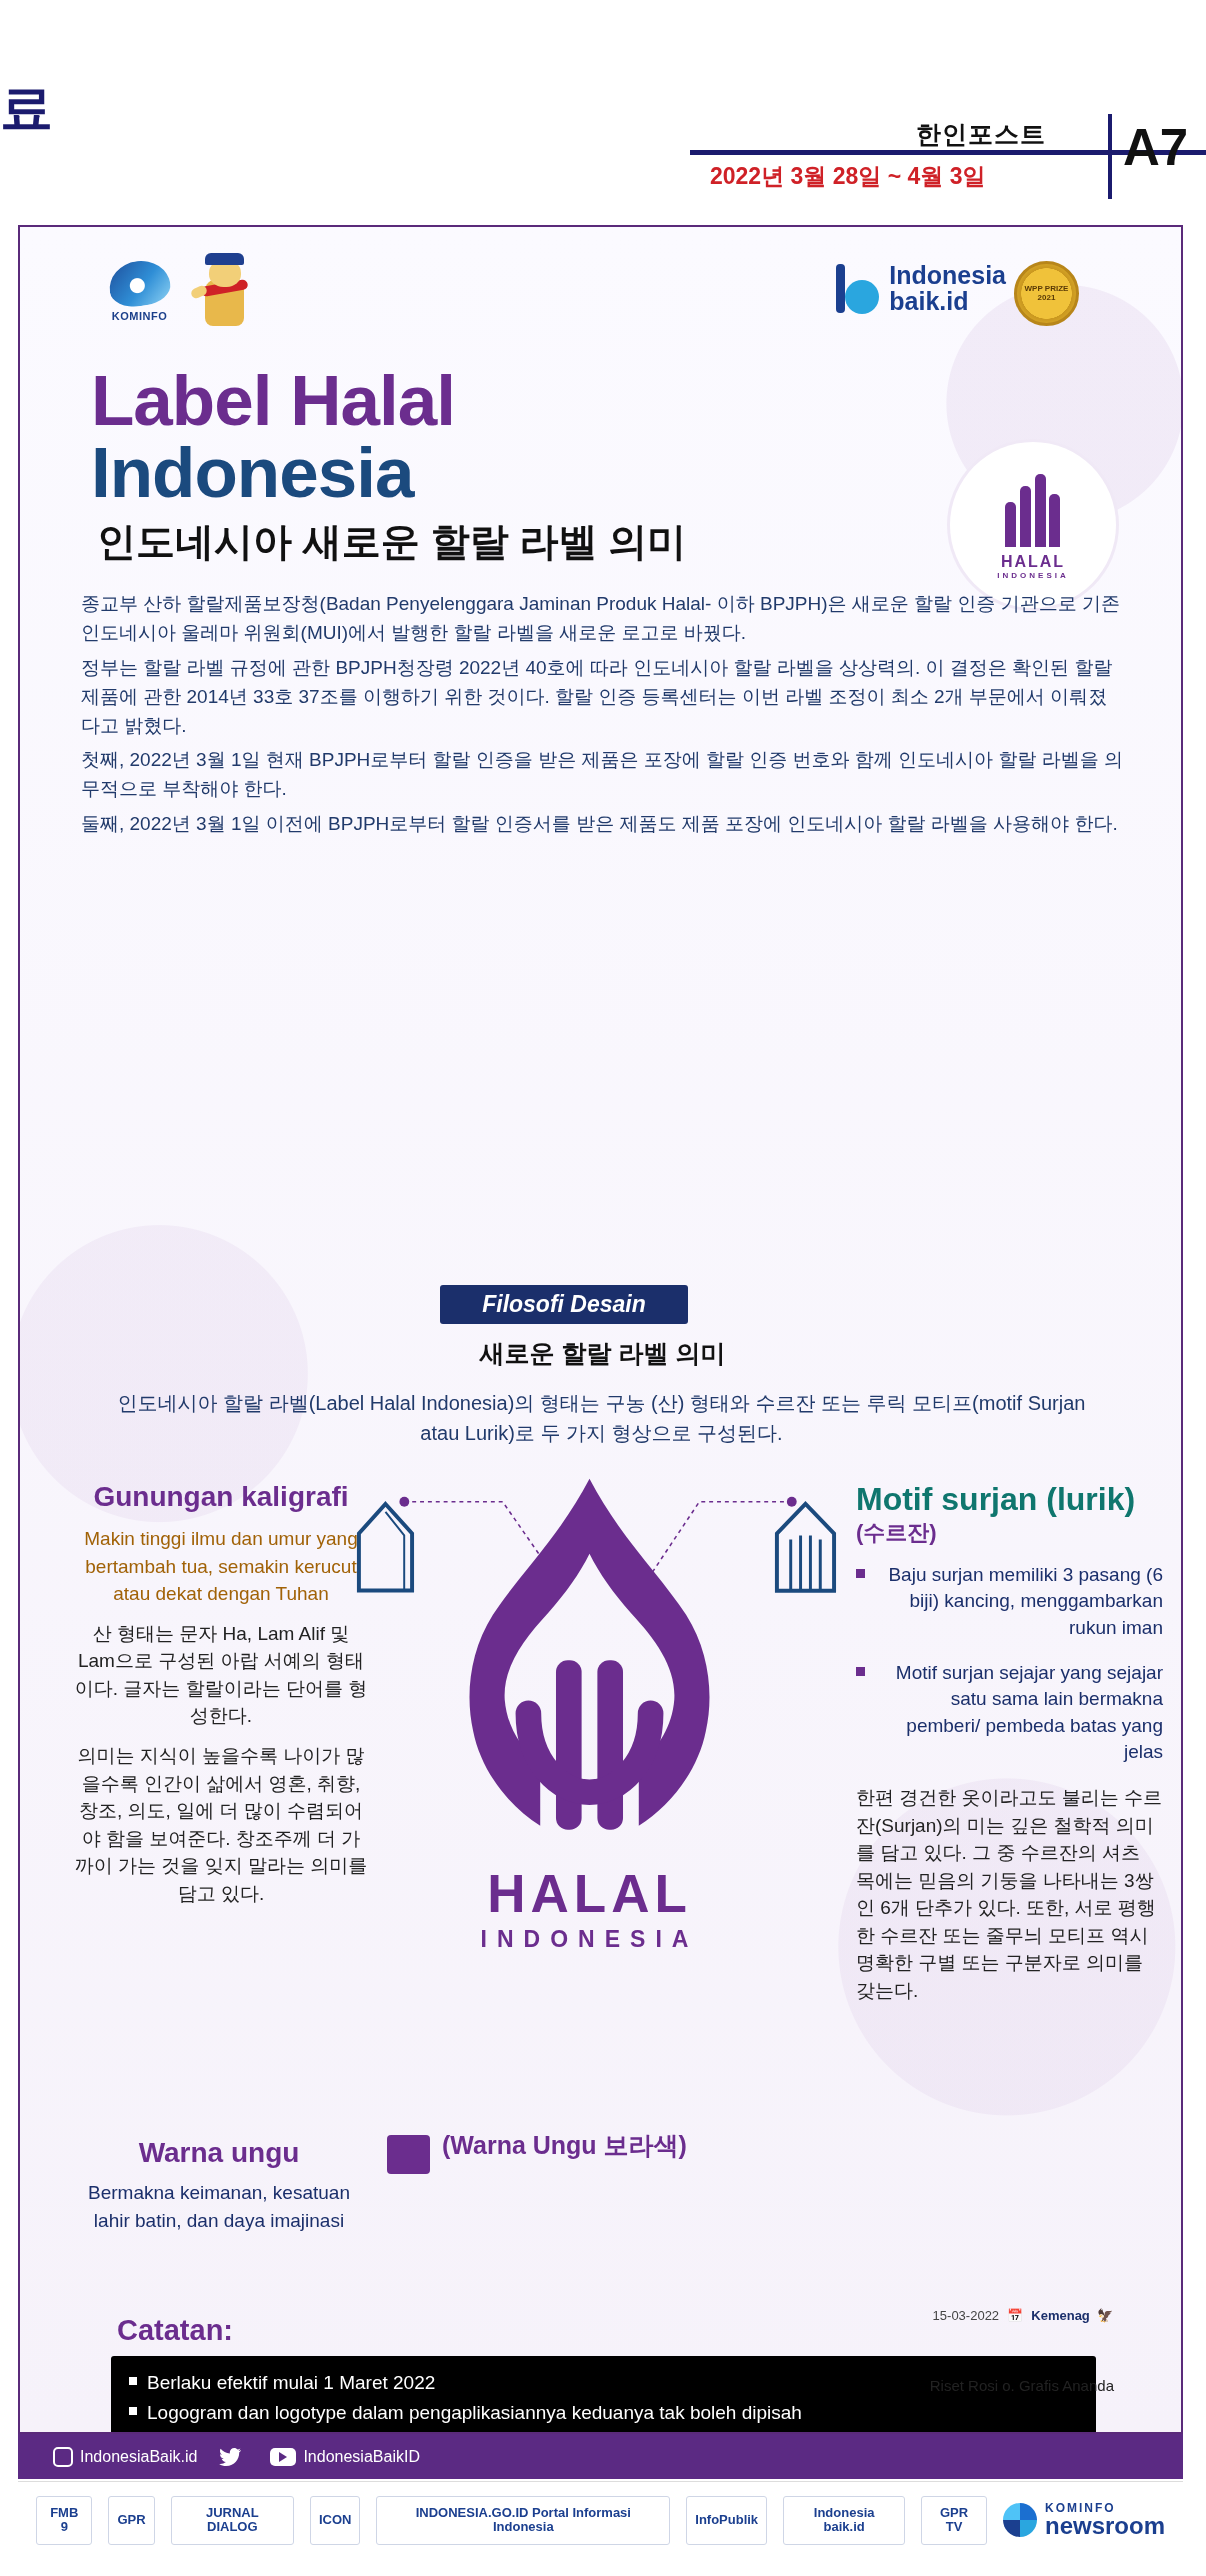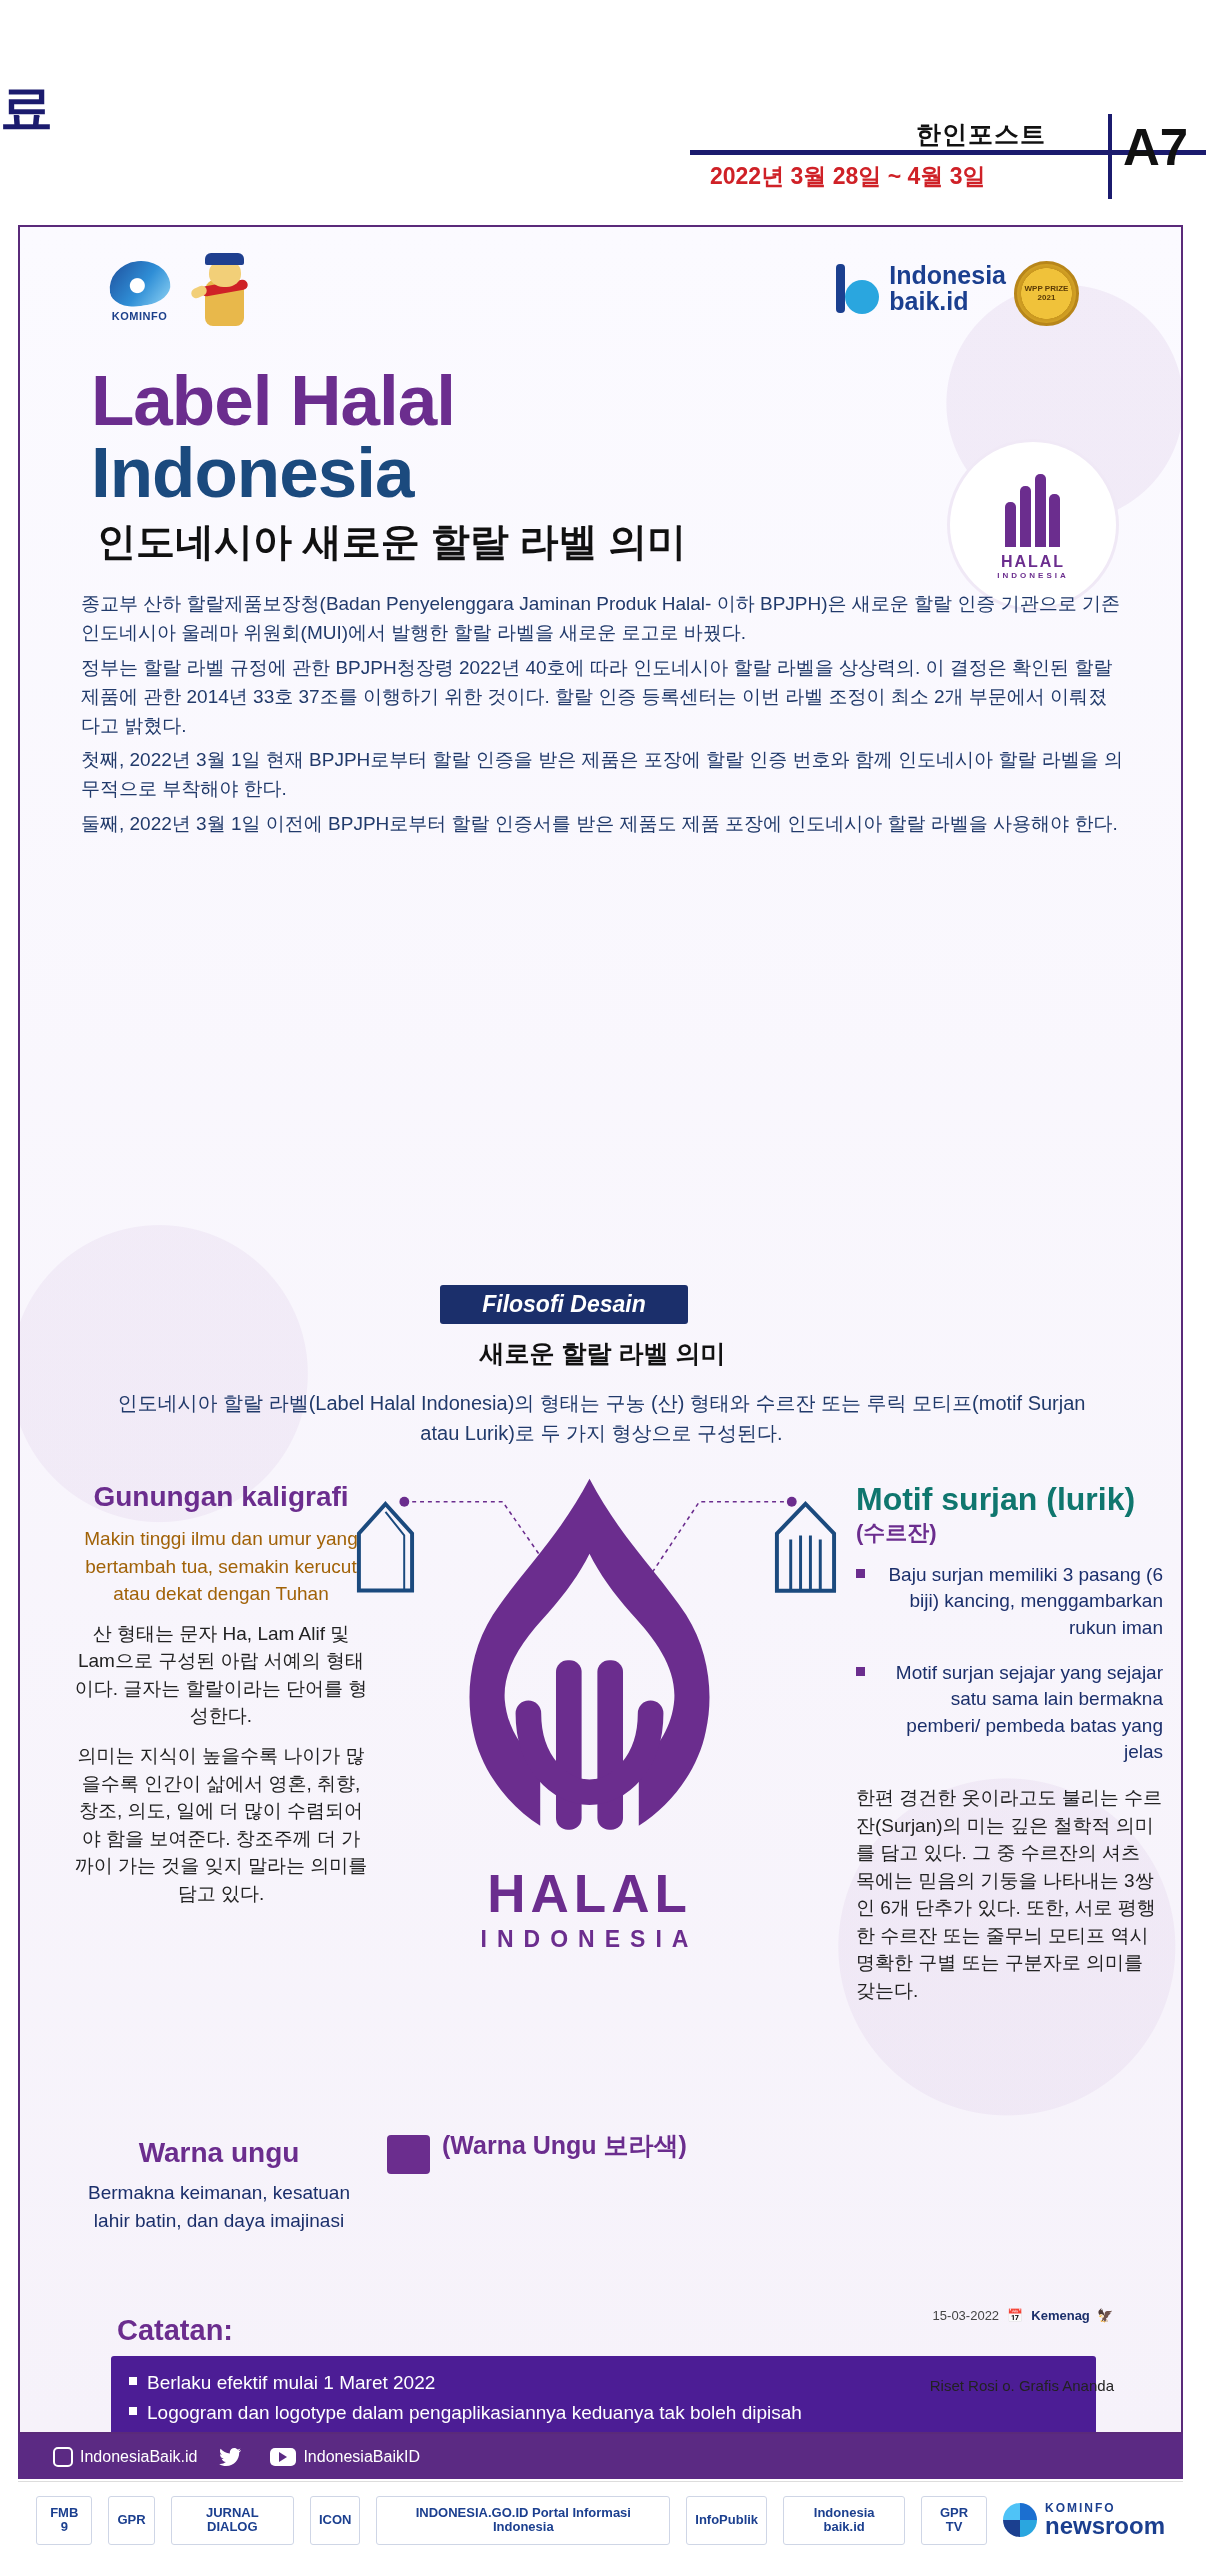--- a/index.html
+++ b/index.html
@@ -97,21 +97,21 @@
   .warna{position:absolute;left:51px;top:1910px;width:296px;text-align:center;}
   .warna h3{margin:0;font-size:28px;font-weight:bold;color:#6b2d8e;}
   .warna p{margin:10px 0 0 0;font-size:19px;line-height:1.45;color:#1b2f6b;}
   .swatch{position:absolute;left:367px;top:1908px;width:43px;height:39px;background:#6b2d8e;border-radius:4px;}
   .warna2{position:absolute;left:422px;top:1902px;width:315px;}
   .warna2 h3{margin:0;font-size:25px;font-weight:bold;color:#6b2d8e;}
   .warna2 p{margin:8px 0 0 0;font-size:19px;line-height:1.45;color:#222;}
 
   
   .catatan-ttl{position:absolute;left:97px;top:2087px;font-size:29px;font-weight:bold;color:#6b2d8e;}
-  .catatan{position:absolute;left:91px;top:2129px;width:985px;background:#4c1d95;border-radius:3px;padding:12px 18px;box-sizing:border-box;}
+  .catatan{position:absolute;left:91px;top:2129px;width:985px;background:#000000;border-radius:3px;padding:12px 18px;box-sizing:border-box;}
   .catatan ul{margin:0;padding:0;list-style:none;}
   .catatan li{position:relative;padding-left:18px;color:#fff;font-size:19px;line-height:1.6;}
   .catatan li:before{content:"";position:absolute;left:0;top:9px;width:8px;height:8px;background:#fff;}
 
   .credit{position:absolute;right:67px;top:2081px;font-size:13px;color:#444;display:flex;align-items:center;gap:8px;}
   .credit .kem{font-weight:bold;color:#1b2f6b;}
   .riset{position:absolute;right:67px;top:2150px;font-size:15px;color:#222;}
 
   
   .socialbar{position:absolute;left:18px;top:2434px;width:1165px;height:45px;background:#5b2a83;display:flex;align-items:center;padding-left:35px;box-sizing:border-box;color:#fff;font-size:16px;gap:22px;}

